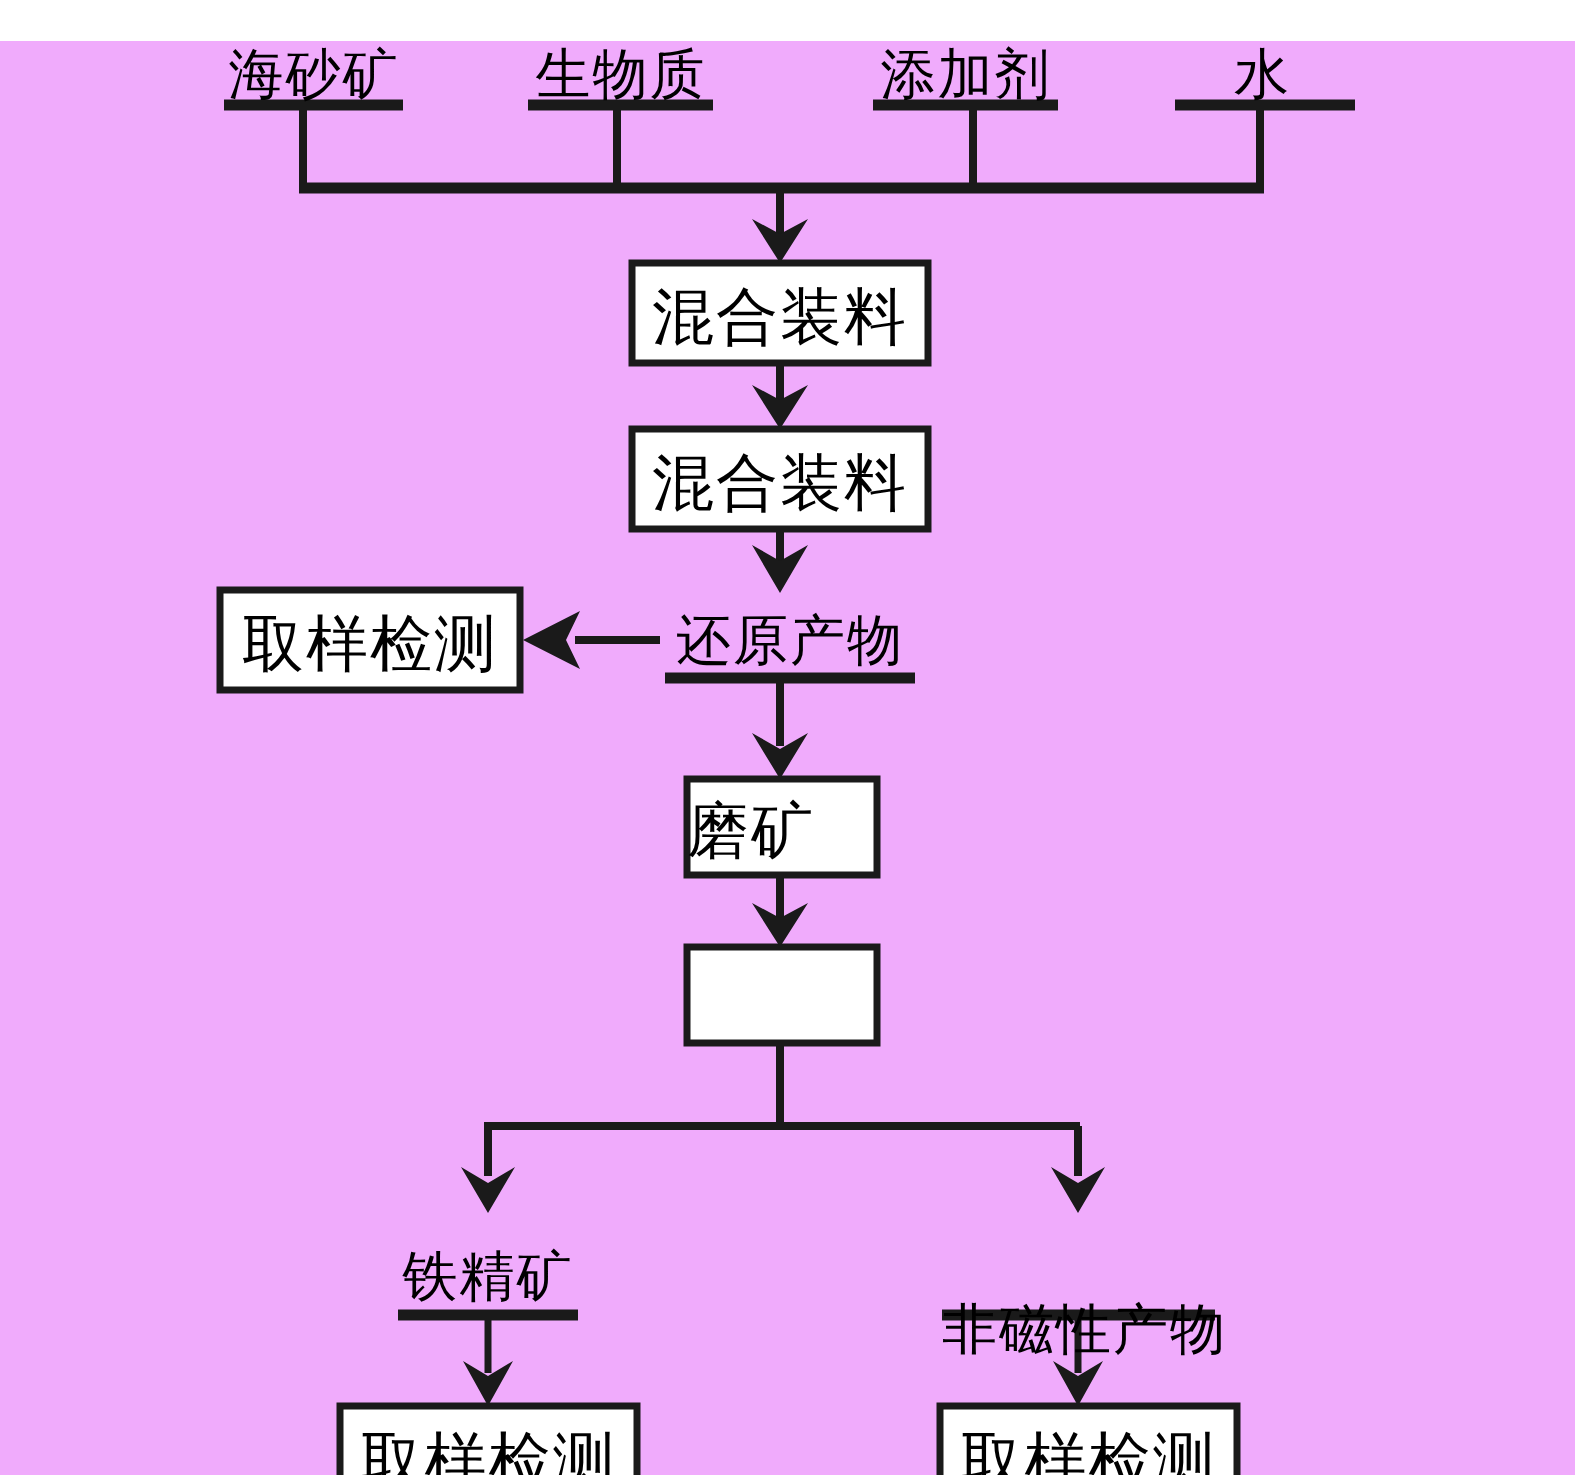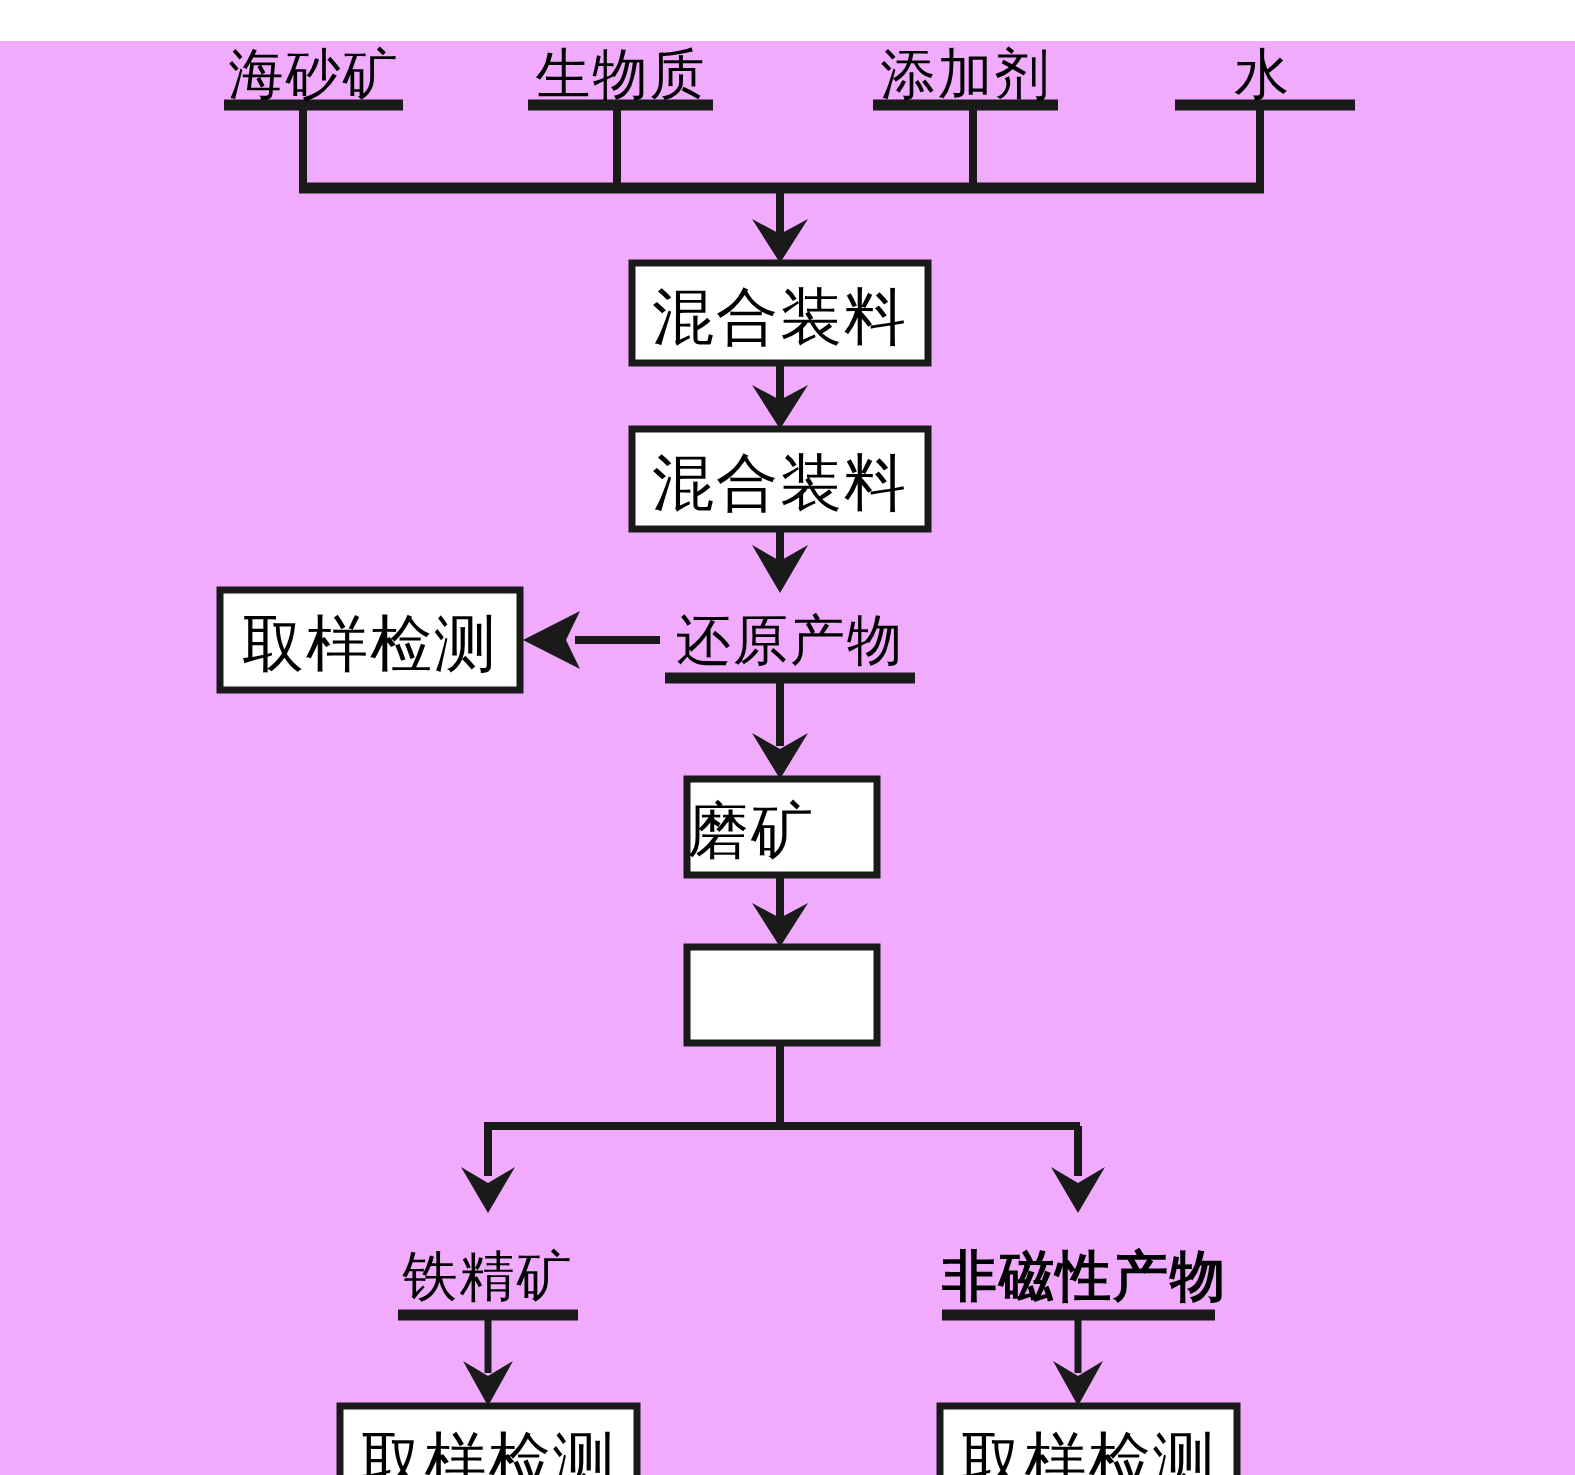--- a/index.html
+++ b/index.html
@@ -148,19 +148,19 @@
   <div class="lbl node-label" style="left:876px; top:6px; width:180px;">添加剂</div>
   <div class="lbl node-label" style="left:531px; top:6px; width:180px;">生物质</div>
   <div class="lbl node-label" style="left:1205px; top:6px; width:115px;">水</div>
 
   <div class="lbl box-label" style="left:632px; top:245px; width:296px;">混合装料</div>
   <div class="lbl box-label" style="left:632px; top:411px; width:296px;">混合装料</div>
   <div class="lbl box-label" style="left:656px; top:759px; width:190px;font-family:Liberation Serif, serif;">磨矿</div>
 
   <div class="lbl node-label" style="left:665px; top:572px; width:250px;">还原产物</div>
   <div class="lbl node-label" style="left:378px; top:1208px; width:220px;">铁精矿</div>
-  <div class="lbl node-label" style="left:942px; top:1208px; width:273px;font-weight:bold;">非磁性产物</div>
+  <div class="lbl node-label" style="left:942px; top:1261px; width:273px;">非磁性产物</div>
 
   <div class="lbl box-label" style="left:220px; top:572px; width:300px;">取样检测</div>
   <div class="lbl box-label" style="left:340px; top:1389px; width:297px;">取样检测</div>
   <div class="lbl box-label" style="left:940px; top:1389px; width:297px;">取样检测</div>
 
 </div>
 
 </body></html>

